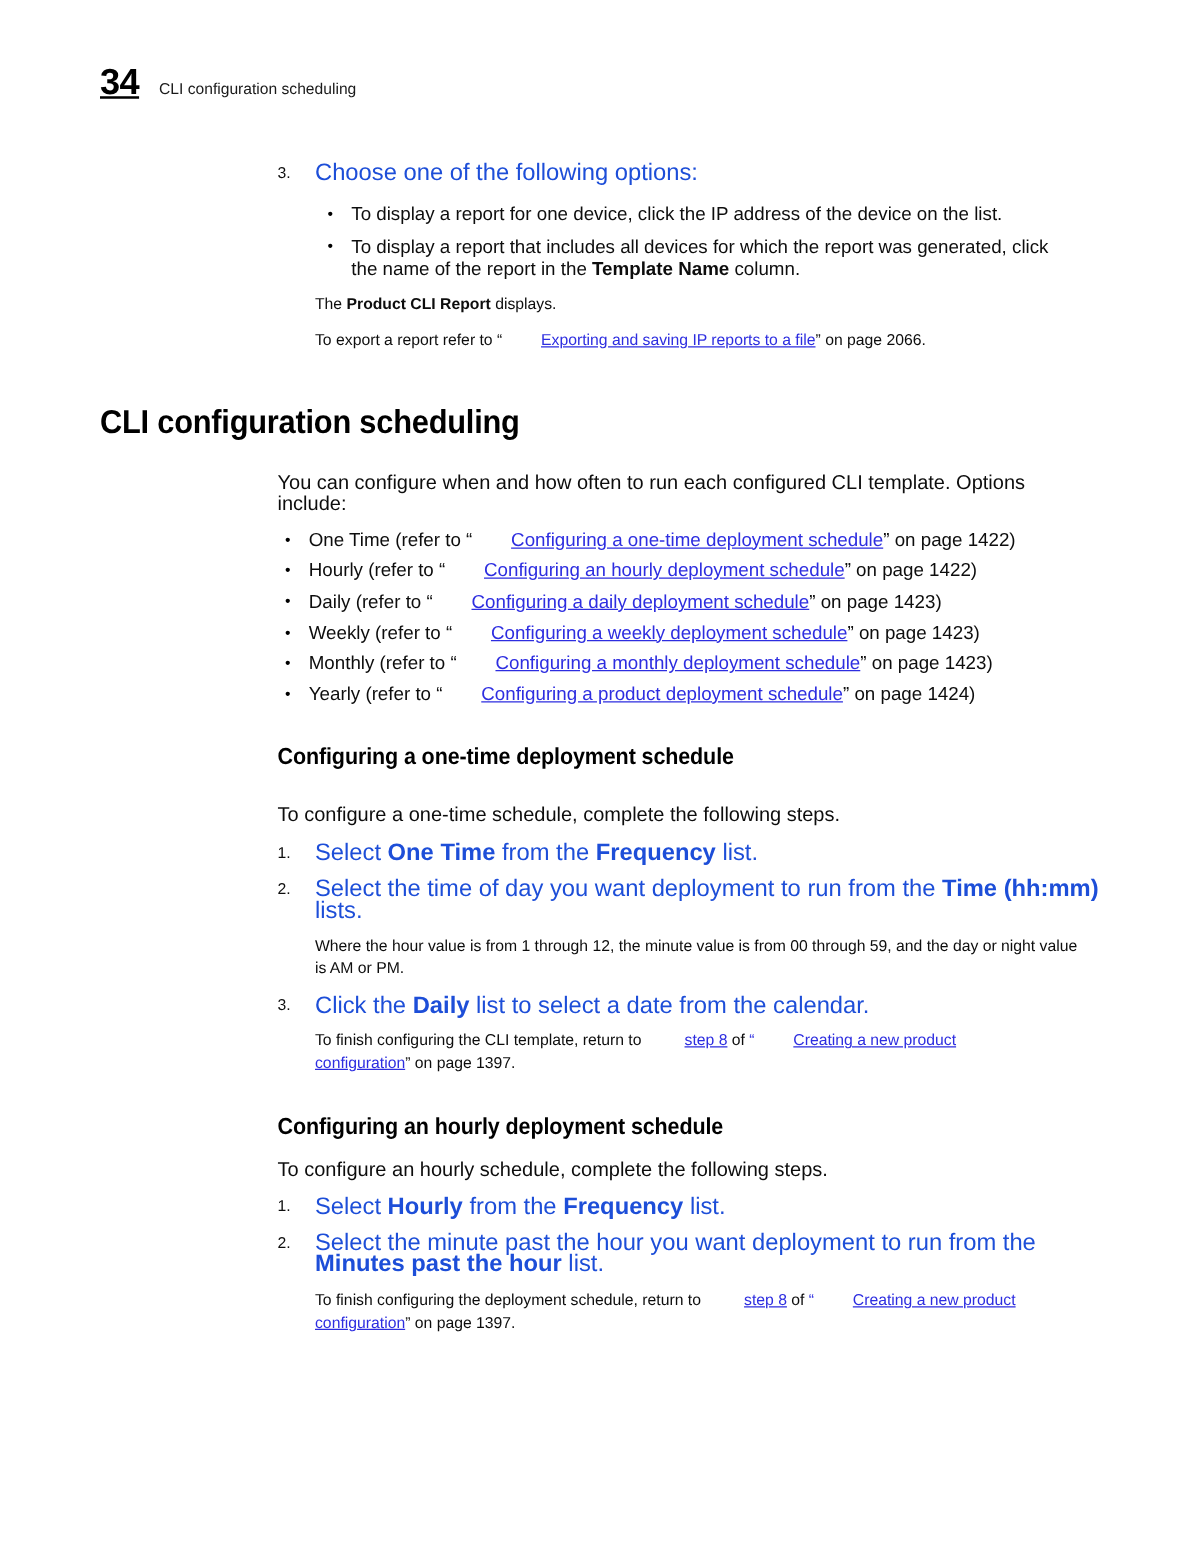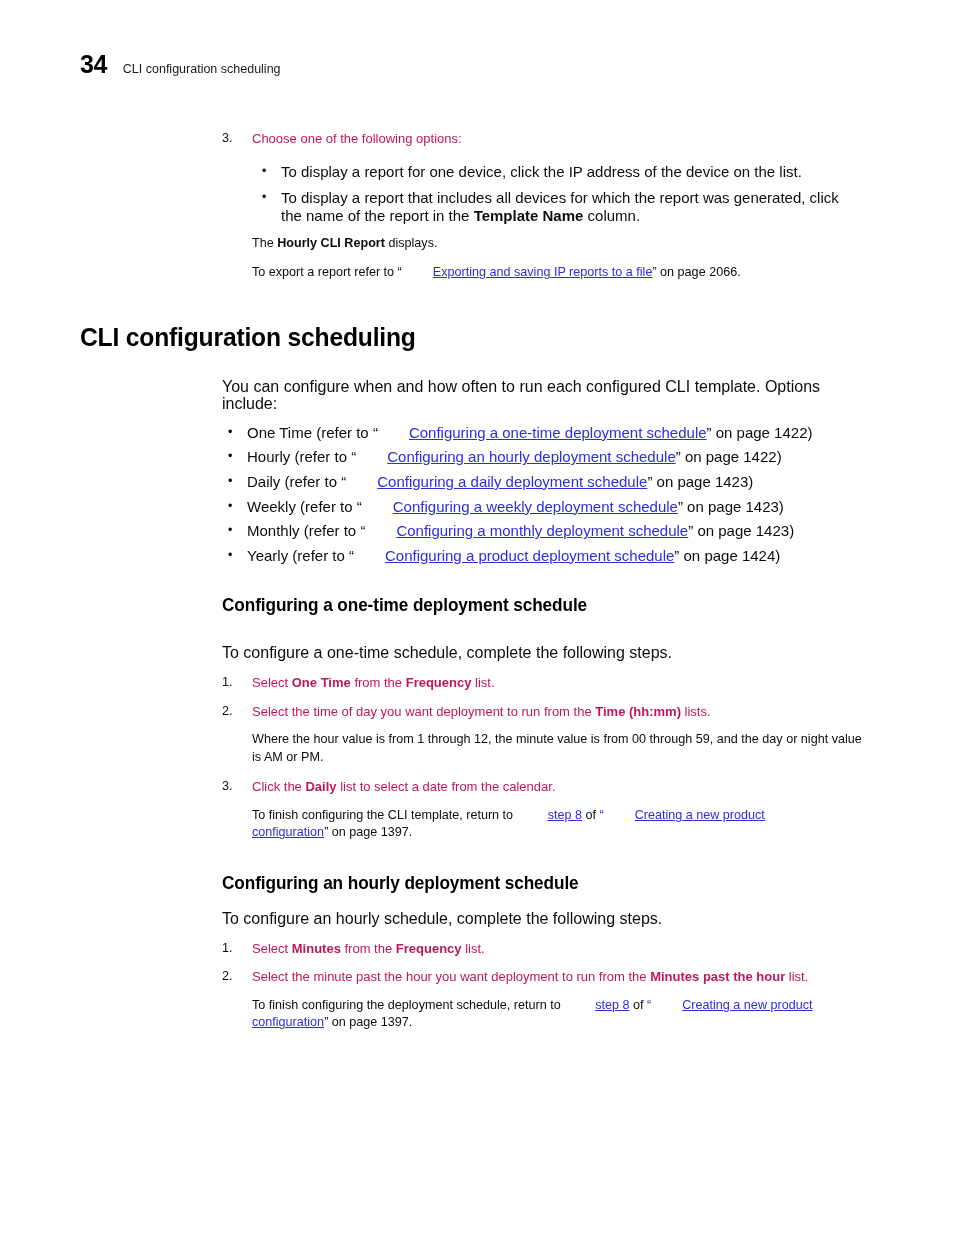--- a/index.html
+++ b/index.html
@@ -27,25 +27,26 @@
   
   .page-header {
     position: absolute;
     left: 80px;
     top: 52px;
     display: flex;
     align-items: baseline;
     gap: 16px;
   }
   .folio {
-    font-size: 25px;
+    font-size: 29px;
     font-weight: bold;
     letter-spacing: -0.5px;
     line-height: 1;
     color: #000;
+    text-decoration: underline;
   }
   .running-title {
     font-size: 12.5px;
     font-weight: normal;
     color: #1a1a1a;
     line-height: 1;
   }
 
   
   .content {
@@ -64,23 +65,23 @@
   }
   .step-num {
     width: 30px;
     flex: 0 0 30px;
     font-size: 12.6px;
     line-height: 17.6px;
     color: #0d0d0d;
   }
   .step-body {
     flex: 1 1 auto;
-    font-size: 13px;
-    line-height: 17.6px;
-    color: #be185d;
+    font-size: 19px;
+    line-height: 17.6px;
+    color: #1d4ed8;
   }
 
   
   .bul {
     display: flex;
     margin-left: 262px;
     width: 600px;
     margin-top: 9px;
   }
   .bul-dot {
@@ -174,21 +175,21 @@
     <div class="bul">
       <div class="bul-dot">•</div>
       <div class="bul-body">To display a report for one device, click the IP address of the device on the list.</div>
     </div>
 
     <div class="bul">
       <div class="bul-dot">•</div>
       <div class="bul-body"><span>To display a report that includes all devices for which the report was generated, click the name of the report in the </span><b>Template Name</b><span> column.</span></div>
     </div>
 
-    <div class="para-252"><span>The </span><b>Hourly CLI Report</b><span> displays.</span></div>
+    <div class="para-252"><span>The </span><b>Product CLI Report</b><span> displays.</span></div>
 
     <div class="para-252"><span>To export a report refer to </span><span class="q">“</span><a class="lnk" href="#">Exporting and saving IP reports to a file</a><span class="q">”</span><span> on page 2066.</span></div>
 
     <div class="h1-chapter">CLI configuration scheduling</div>
 
     <div class="para-222" style="margin-top:26px;">You can configure when and how often to run each configured CLI template. Options include:</div>
 
     <div class="bul" style="margin-left:228px;width:640px;margin-top:11px;">
       <div class="bul-dot">•</div>
       <div class="bul-body"><span>One Time (refer to </span><span class="q">“</span><a class="lnk" href="#">Configuring a one-time deployment schedule</a><span class="q">”</span><span> on page 1422)</span></div>
@@ -241,21 +242,21 @@
     </div>
 
     <div class="para-252" style="margin-top:11px;width:534px;"><span>To finish configuring the CLI template, return to </span><a class="lnk" href="#">step 8</a><span> of </span><span class="qb">“</span><a class="lnk" href="#">Creating a new product configuration</a><span class="q">”</span><span> on page 1397.</span></div>
 
     <div class="h2-section">Configuring an hourly deployment schedule</div>
 
     <div class="para-222" style="margin-top:16px;">To configure an hourly schedule, complete the following steps.</div>
 
     <div class="step" style="margin-top:12px;">
       <div class="step-num">1.</div>
-      <div class="step-body"><span>Select </span><b>Minutes</b><span> from the </span><b>Frequency</b><span> list.</span></div>
+      <div class="step-body"><span>Select </span><b>Hourly</b><span> from the </span><b>Frequency</b><span> list.</span></div>
     </div>
 
     <div class="step" style="margin-top:11px;width:660px;">
       <div class="step-num">2.</div>
       <div class="step-body"><span>Select the minute past the hour you want deployment to run from the </span><b>Minutes past the hour</b><span> list.</span></div>
     </div>
 
 
     <div class="para-252" style="margin-top:11px;width:592px;"><span>To finish configuring the deployment schedule, return to </span><a class="lnk" href="#">step 8</a><span> of </span><span class="qb">“</span><a class="lnk" href="#">Creating a new product configuration</a><span class="q">”</span><span> on page 1397.</span></div>
 

